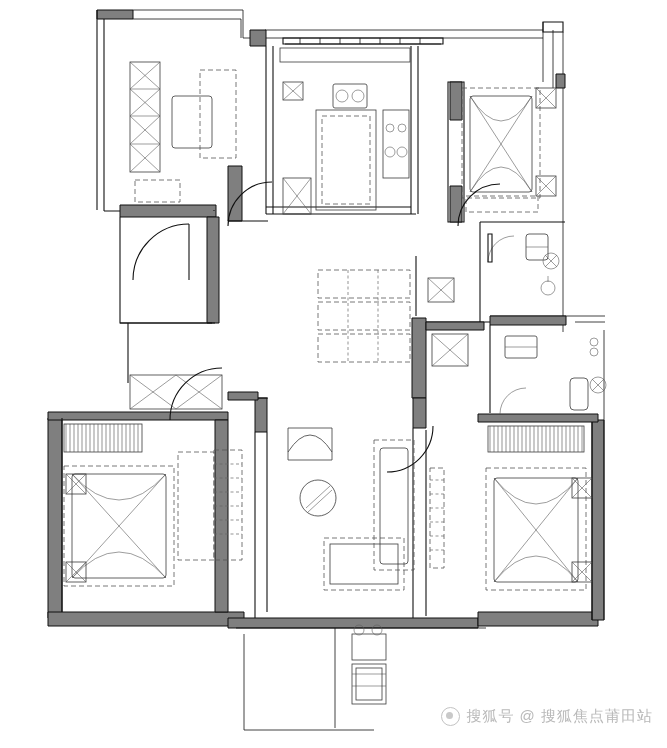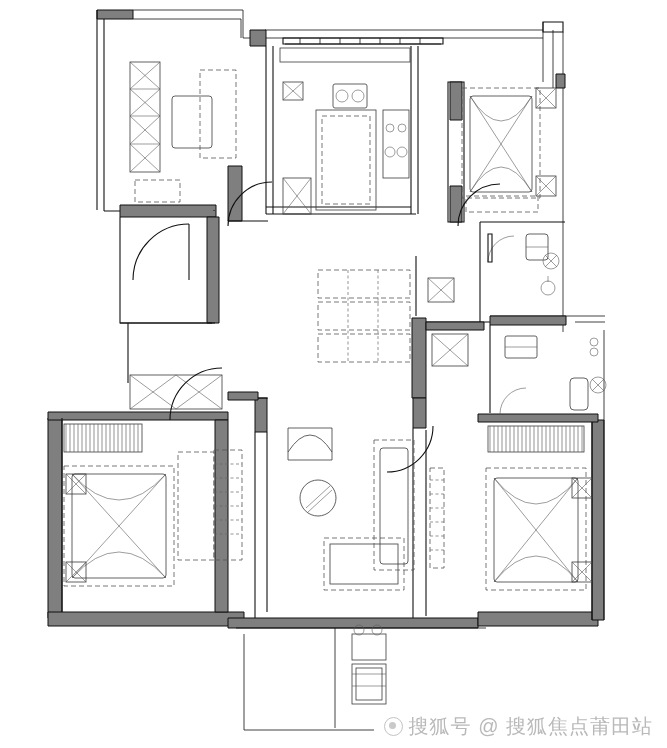--- a/index.html
+++ b/index.html
@@ -21,26 +21,26 @@
     height: 748px;
   }
   svg.plan {
     display: block;
     width: 667px;
     height: 748px;
   }
   .watermark {
     position: absolute;
     right: 14px;
-    bottom: 8px;
+    bottom: 22px;
     display: flex;
     align-items: center;
     gap: 6px;
     color: #b9b9b9;
-    font-size: 20px;
+    font-size: 15px;
     letter-spacing: 1px;
     user-select: none;
   }
   .wm-logo {
     width: 17px;
     height: 17px;
     border-radius: 50%;
     border: 1.6px solid #c3c3c3;
     position: relative;
     flex: none;

